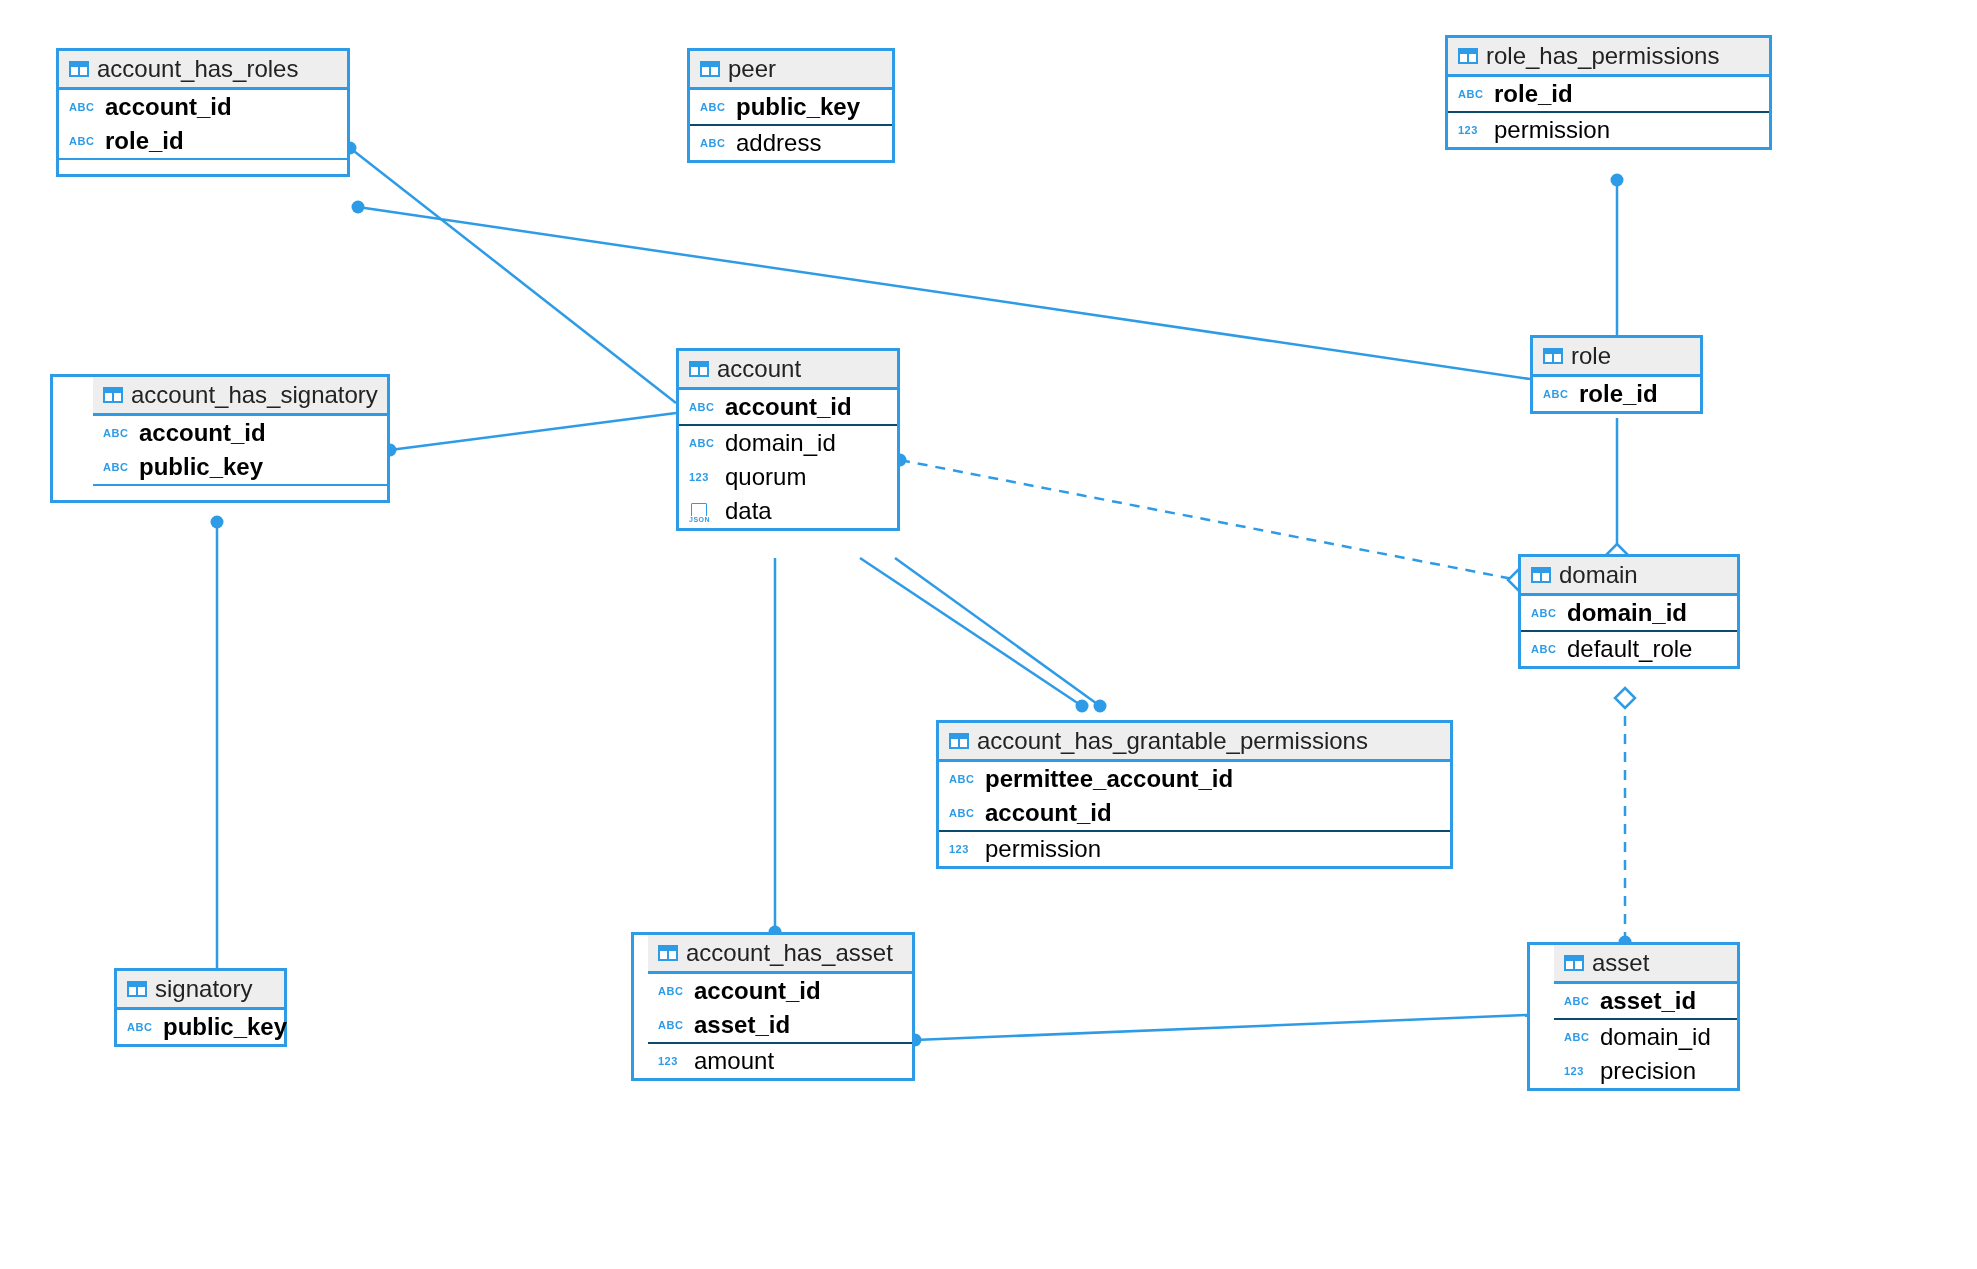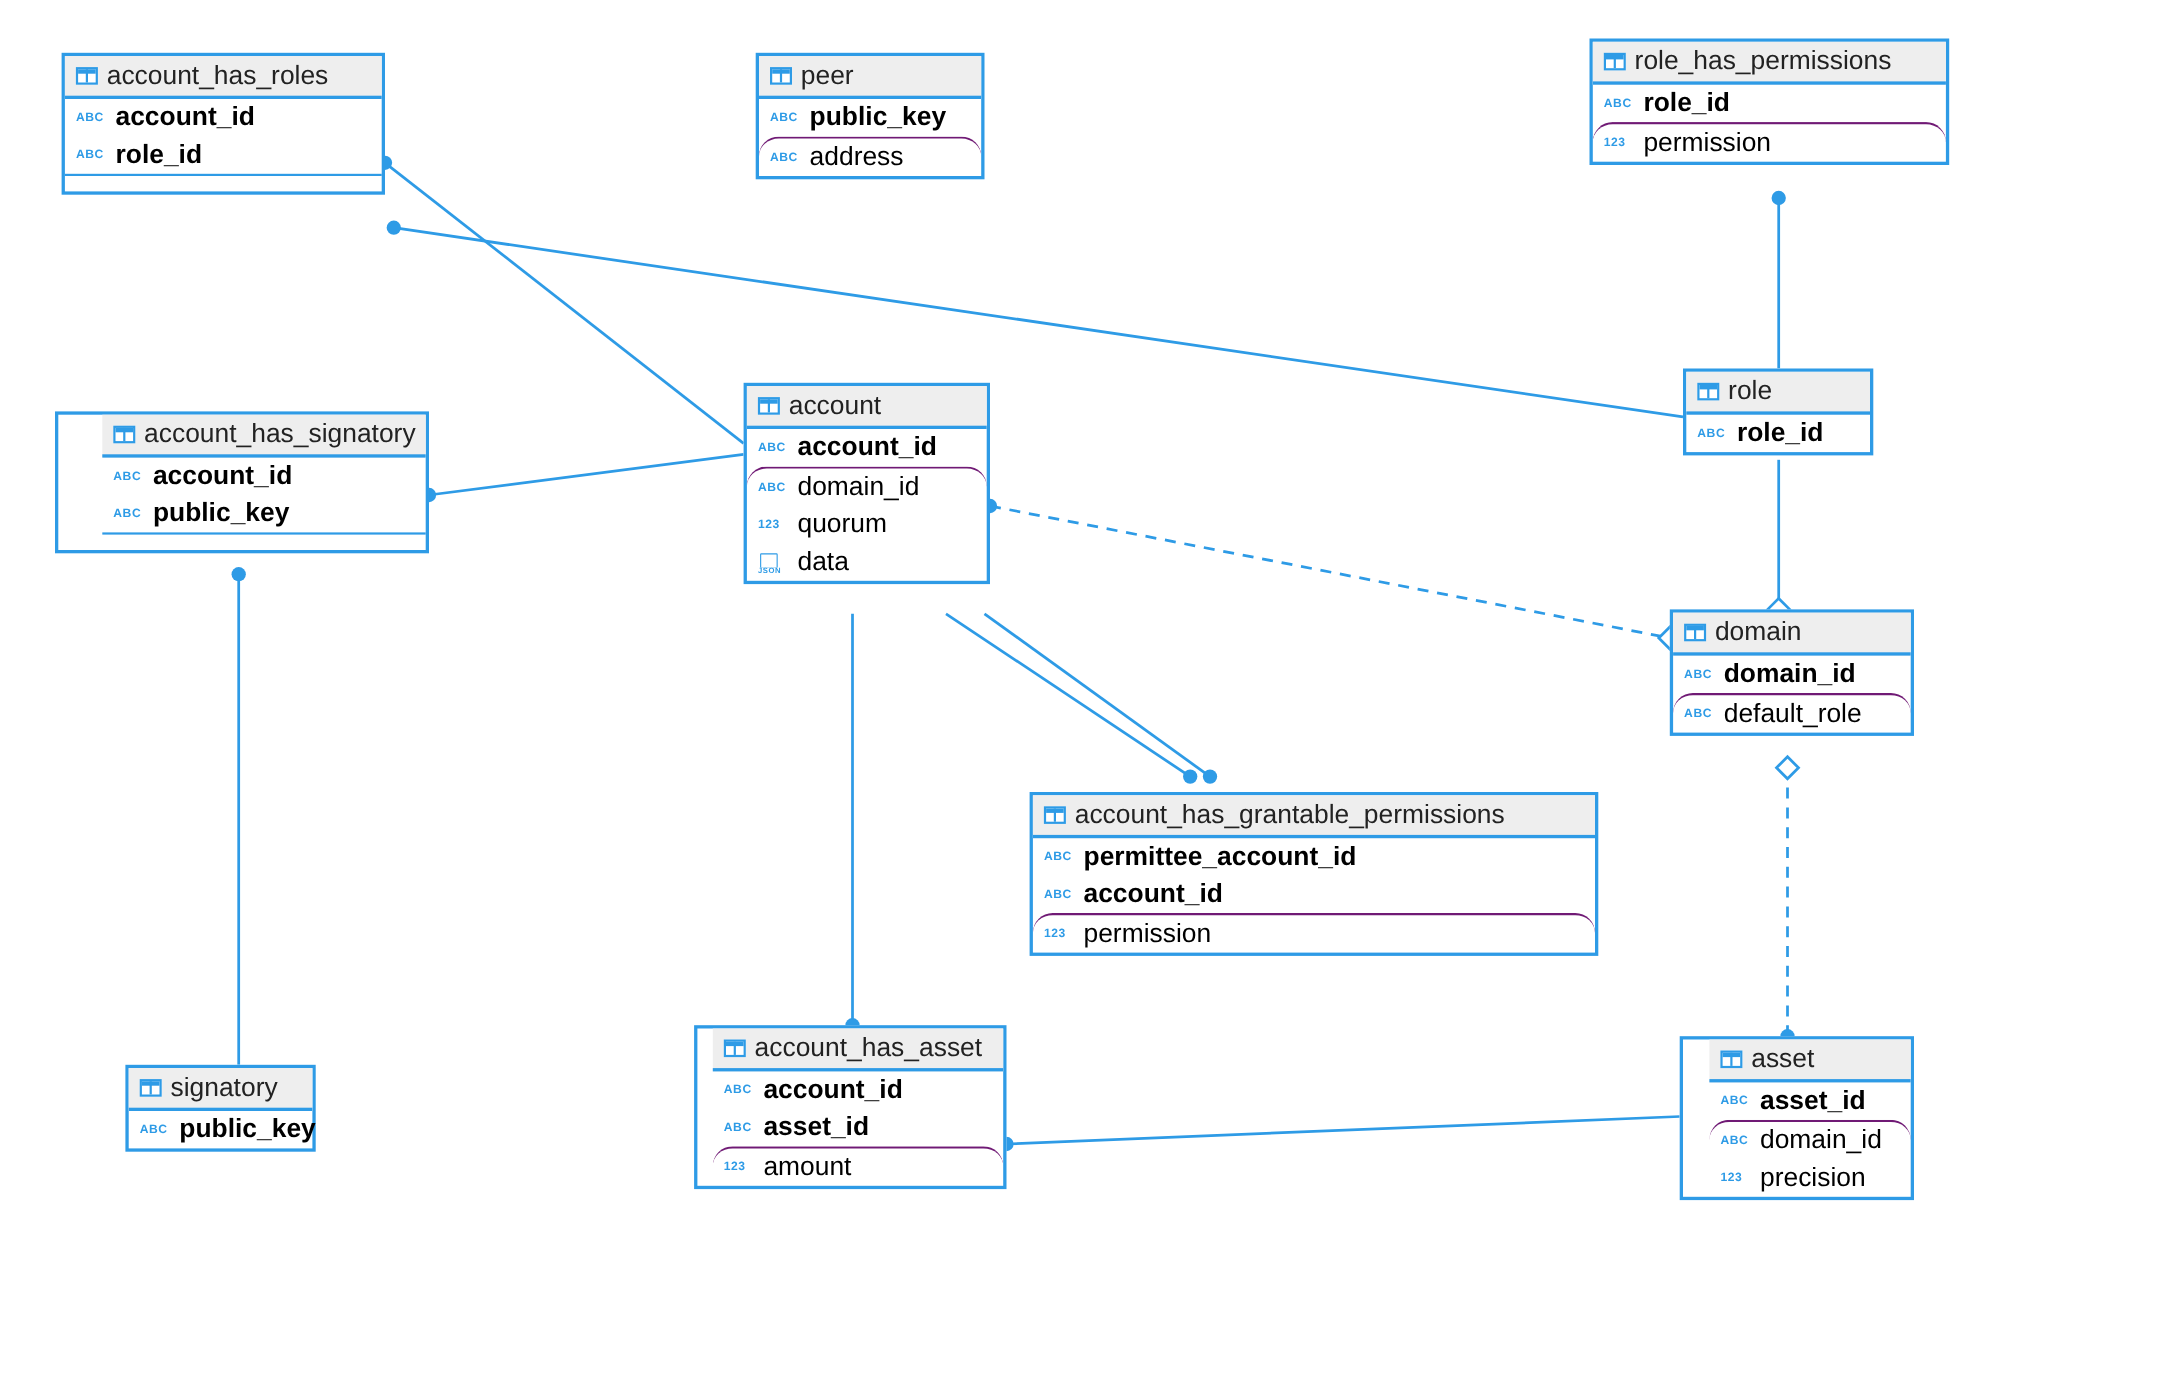--- a/index.html
+++ b/index.html
@@ -42,22 +42,21 @@
     flex: 0 0 auto;
   }
   .entity .row {
     padding: 3px 10px 3px 10px;
     display: flex;
     align-items: center;
     gap: 6px;
     border-top: 0;
   }
   .entity .section-sep {
-    border-top: 2px solid #701a75;
-    border-radius: 18px;
+    border-top: 2px solid #0c4a6e;
   }
   .entity .end-sep {
     border-top: 2px solid #2e9be6;
     height: 14px;
   }
   .col-name {
     white-space: nowrap;
   }
   .bold { font-weight: 700; }
   .type-badge {

